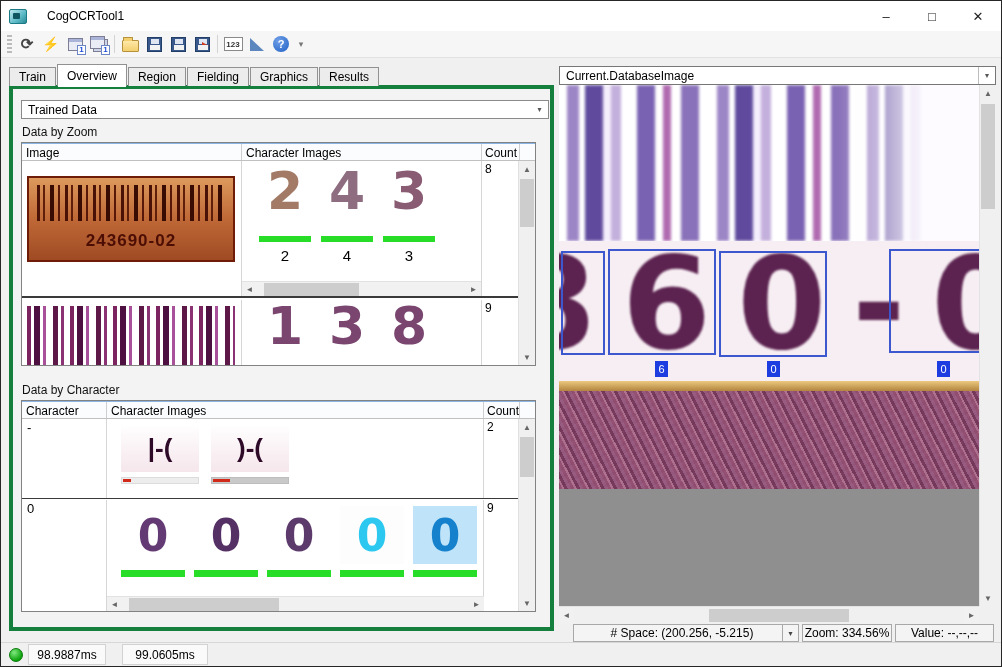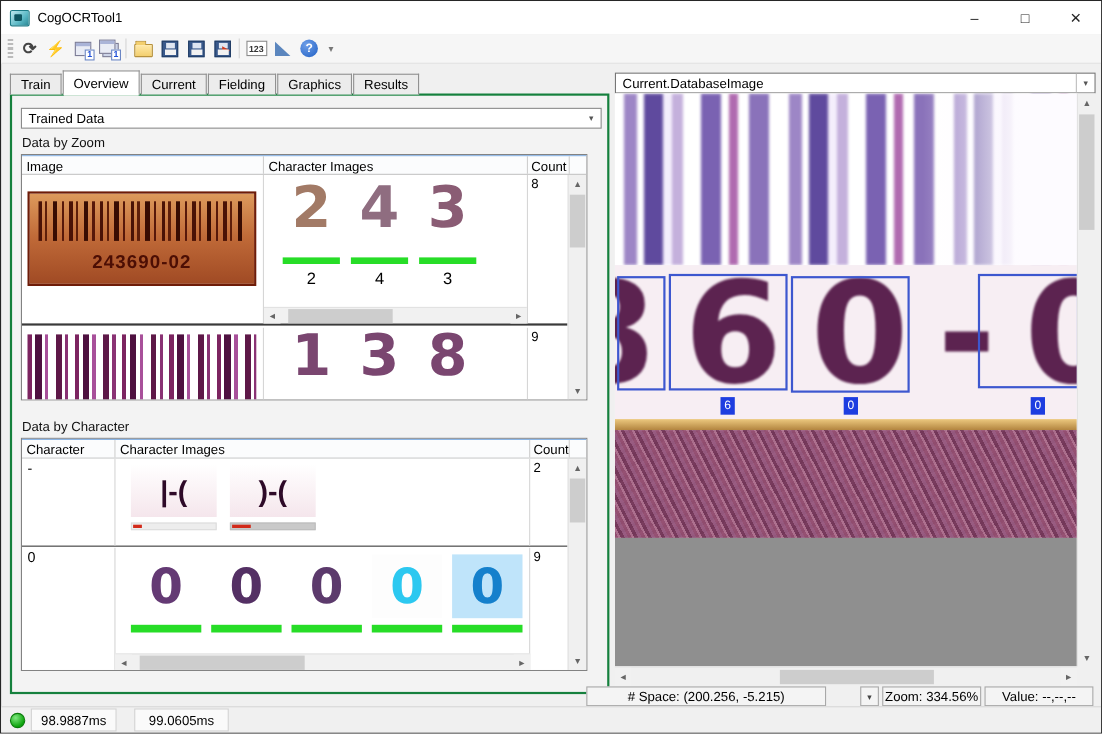--- a/index.html
+++ b/index.html
@@ -4,21 +4,21 @@
 <style>
   * { box-sizing: border-box; margin: 0; padding: 0; }
   body { font-family: "Liberation Sans", sans-serif; font-size: 12px; color: #000; background: #fff; }
 
   .window { position: relative; width: 1002px; height: 667px; border: 1px solid #262626; background: #f0f0f0; overflow: hidden; }
 
   
   .titlebar { position: absolute; top: 0; left: 0; right: 0; height: 30px; background: #fff; display: flex; align-items: center; padding-left: 8px; }
   .app-icon { width: 18px; height: 15px; border: 1px solid #1b7a86; background: linear-gradient(135deg,#bfe8ee 0%,#5cb9c6 60%,#2a8794 100%); border-radius: 2px; position: relative; }
   .app-icon:before { content:""; position:absolute; left:3px; top:3px; width:7px; height:6px; background:#0e5560; border-radius:1px; }
-  .title-text { margin-left: 7px; font-size: 12px; }
+  .title-text { margin-left: 20px; font-size: 12px; }
   .win-controls { position: absolute; right: 0; top: 0; height: 30px; display: flex; }
   .win-btn { width: 46px; height: 30px; display: flex; align-items: center; justify-content: center; font-size: 13px; color: #222; }
 
   
   .toolbar { position: absolute; top: 30px; left: 0; right: 0; height: 27px; background: #f6f6f6; border-bottom: 1px solid #e2e2e2; display: flex; align-items: center; padding-left: 3px; }
   .tb-grip { width: 5px; height: 18px; margin: 0 3px; background: repeating-linear-gradient(180deg,#bbb 0 2px,transparent 2px 4px); }
   .tb-btn { width: 24px; height: 22px; display: flex; align-items: center; justify-content: center; position: relative; border-radius: 2px; }
   .tb-sep { width: 1px; height: 18px; background: #d4d4d4; margin: 0 3px; }
   .gly-loop { font-size: 15px; color: #444; font-weight: bold; }
   .gly-bolt { font-size: 14px; color: #eda400; }
@@ -38,21 +38,21 @@
   .ico-help { width: 16px; height: 16px; border-radius: 50%; background: radial-gradient(circle at 35% 30%, #6f9fe8, #1f5fc4); color: #fff; font-weight: bold; font-size: 11px; display: flex; align-items: center; justify-content: center; }
   .tb-overflow { font-size: 9px; color: #777; margin-left: 2px; width: 12px; text-align: center; }
 
   
   .tabs { position: absolute; left: 8px; top: 63px; height: 22px; display: flex; align-items: flex-end; z-index: 5; }
   .tab { height: 19px; padding: 2px 9px 0; border: 1px solid #919191; border-bottom: none; background: #ececec; margin-right: 1px; font-size: 12px; white-space: nowrap; }
   .tab.active { height: 22px; background: #fff; padding-top: 4px; position: relative; }
   .tab.active:after { content:""; position:absolute; left:0; right:0; bottom:-1px; height:2px; background:#fff; }
 
   
-  .left-page { position: absolute; left: 8px; top: 84px; width: 545px; height: 546px; border: 2px solid #15803d; background: #f3f3f3; }
+  .left-page { position: absolute; left: 8px; top: 84px; width: 545px; height: 546px; border: 4px solid #15803d; background: #f3f3f3; }
 
   .combo { border: 1px solid #8a8a8a; background: #fff; display: flex; align-items: center; font-size: 12px; position: absolute; }
   .combo .combo-text { flex: 1; padding-left: 6px; overflow: hidden; white-space: nowrap; }
   .combo .combo-arrow { width: 17px; height: 100%; display: flex; align-items: center; justify-content: center; color: #555; font-size: 8px; }
   .combo-trained { left: 8px; top: 11px; width: 528px; height: 19px; }
 
   .group-label { position: absolute; left: 9px; font-size: 12px; color: #111; }
   .lbl-dbi { top: 36px; }
   .lbl-dbc { top: 294px; }
 
@@ -145,21 +145,21 @@
     filter: blur(.4px); }
   .gray-rest { position: absolute; left: 0; top: 404px; width: 100%; height: 117px; background: #8f8f8f; }
 
   .canvas-vscroll { position: absolute; left: 420px; top: 0; width: 17px; height: 521px; background: #f0f0f0; border-left: 1px solid #e3e3e3; }
   .canvas-hscroll { position: absolute; left: 0; top: 521px; width: 420px; height: 17px; background: #f0f0f0; border-top: 1px solid #e3e3e3; }
   .canvas-hscroll .hs-btn { height: 17px; }
   .canvas-hscroll .hs-thumb { top: 2px; height: 13px; }
   .scroll-corner { position: absolute; left: 420px; top: 521px; width: 17px; height: 17px; background: #f0f0f0; }
 
   .img-statusbox { position: absolute; top: 623px; height: 18px; border: 1px solid #a8a8a8; background: #f4f4f4; font-size: 12px; display: flex; align-items: center; justify-content: center; white-space: nowrap; }
-  .sb-space { left: 532px; width: 218px; }
+  .sb-space { left: 572px; width: 218px; }
   .sb-dd { left: 781px; width: 17px; font-size: 8px; color: #444; }
   .sb-zoom { left: 801px; width: 90px; }
   .sb-value { left: 894px; width: 99px; }
 
   
   .footer { position: absolute; left: 0; right: 0; top: 641px; height: 24px; background: #f0f0f0; border-top: 1px solid #d7d7d7; }
   .run-dot { position: absolute; left: 8px; top: 5px; width: 14px; height: 14px; border-radius: 50%; background: radial-gradient(circle at 35% 30%, #7fe87f, #0da30d 70%); border: 1px solid #0a7a0a; }
   .time-box { position: absolute; top: 1px; height: 21px; background: #fafafa; border: 1px solid #d2d2d2; display: flex; align-items: center; justify-content: center; font-size: 12px; }
   .time1 { left: 27px; width: 78px; }
   .time2 { left: 121px; width: 86px; }
@@ -221,21 +221,21 @@
       </span>
     <span class="tb-btn">
         <span class="ico-help">?</span>
       </span>
     <span class="tb-overflow">▾</span>
   </div>
 
   <div class="tabs">
     <span class="tab">Train</span>
     <span class="tab active">Overview</span>
-    <span class="tab">Current</span>
+    <span class="tab">Region</span>
     <span class="tab">Fielding</span>
     <span class="tab">Graphics</span>
     <span class="tab">Results</span>
   </div>
 
   <div class="left-page">
 
     <div class="combo combo-trained">
       <span class="combo-text">Trained Data</span>
       <span class="combo-arrow">▾</span>

